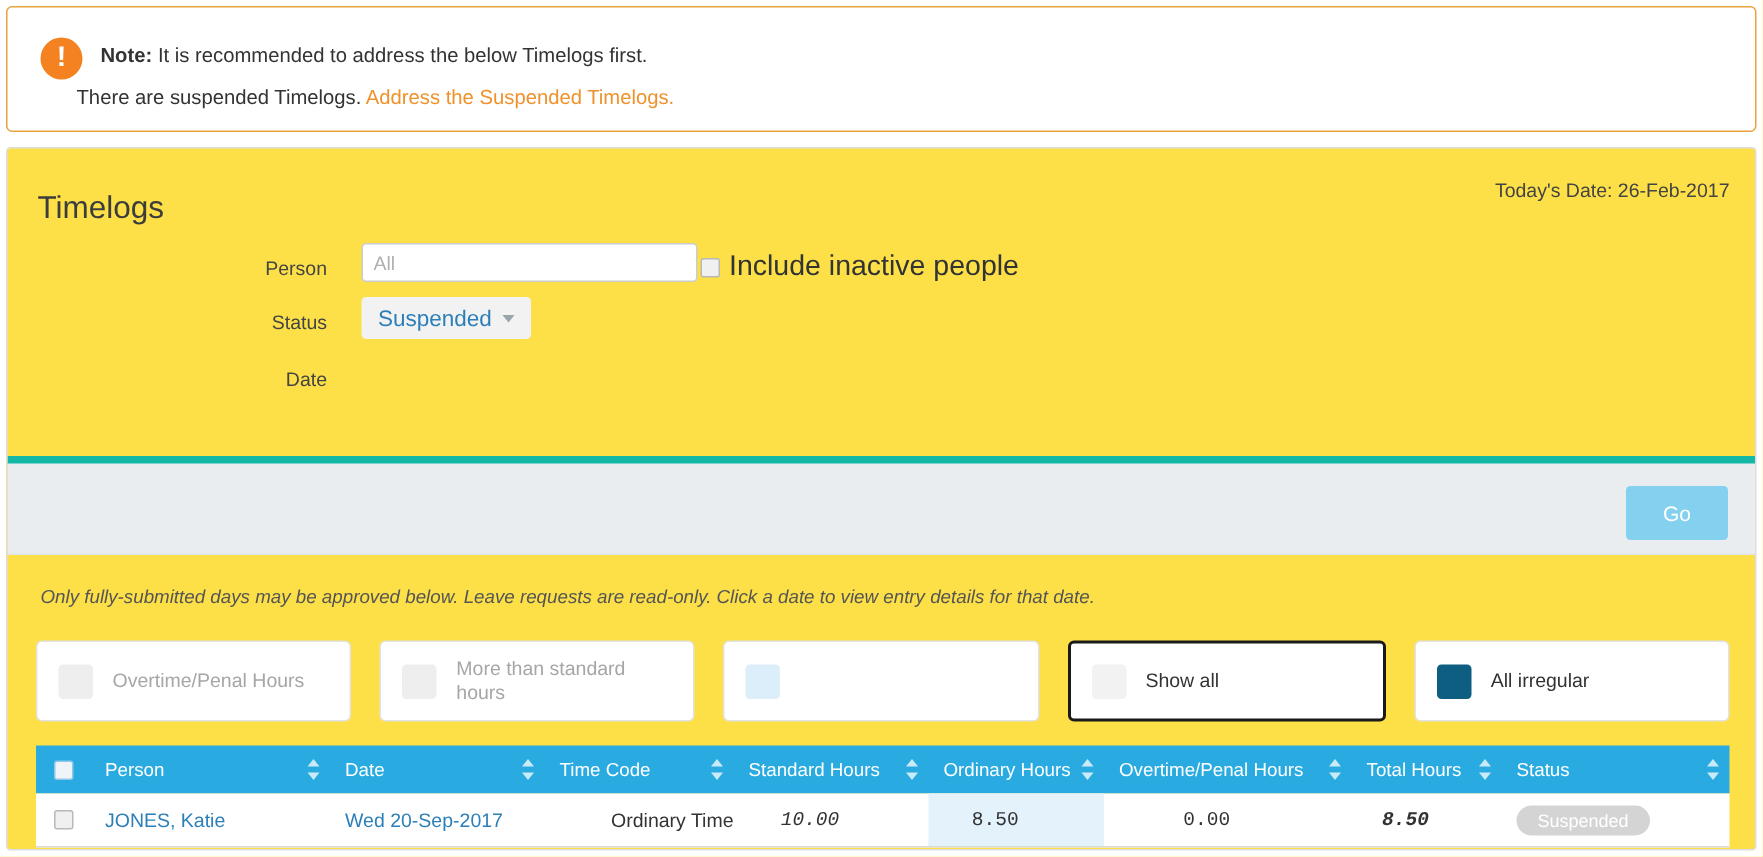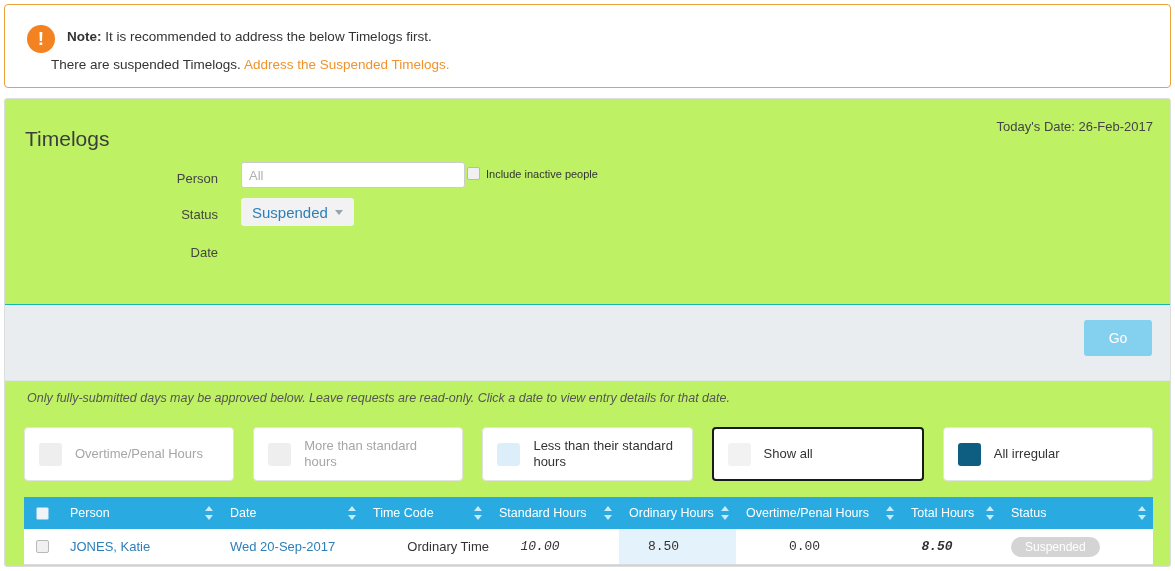--- a/index.html
+++ b/index.html
@@ -54,21 +54,21 @@
     cursor: pointer;
   }
 
   
   .card {
     position: absolute;
     left: 4px; top: 98px;
     width: 1167px; height: 469px;
     border: 1px solid #dddddd;
     border-radius: 3px;
-    background: #bef264;
+    background: #fde047;
     overflow: hidden;
   }
 
   .page-title {
     position: absolute;
     left: 20px; top: 14px;
     font-size: 21px;
     color: #3c3c3c;
     font-weight: normal;
   }
@@ -113,21 +113,21 @@
     gap: 6px;
   }
   .cb {
     width: 13px; height: 13px;
     border: 1px solid #b9b9b9;
     border-radius: 2px;
     background: #f0f0f0;
     display: inline-block;
     cursor: pointer;
   }
-  .inactive-label { font-size: 11px; color: #333333; }
+  .inactive-label { font-size: 19px; color: #333333; }
 
   .status-select {
     position: absolute;
     left: 236px; top: 99px;
     height: 28px;
     background: #f2f2f2;
     border: none;
     border-radius: 3px;
     padding: 0 11px;
     display: flex;
@@ -220,23 +220,23 @@
     width: 0; height: 0;
     border-left: 4px solid transparent;
     border-right: 4px solid transparent;
     border-top: 5px solid #555555;
   }
 
   
   .gray-band {
     position: absolute;
     left: 0; top: 205px;
-    width: 1165px; height: 77px;
+    width: 1165px; height: 66px;
     background: #e9edf0;
-    border-top: 1px solid #14b8a6;
+    border-top: 5px solid #14b8a6;
     border-bottom: 1px solid #e1e5e8;
   }
   .go-btn {
     position: absolute;
     right: 18px; top: 15px;
     width: 68px; height: 36px;
     background: #83d0ef;
     color: #ffffff;
     border: none;
     border-radius: 3px;
@@ -456,21 +456,20 @@
       <div class="legend-item muted">
         <span class="legend-swatch" style="background: rgb(238, 238, 238);"></span>
         <span class="legend-label">Overtime/Penal Hours</span>
       </div>
       <div class="legend-item muted">
         <span class="legend-swatch" style="background: rgb(238, 238, 238);"></span>
         <span class="legend-label">More than standard hours</span>
       </div>
       <div class="legend-item">
         <span class="legend-swatch" style="background: rgb(221, 238, 251);"></span>
-        <span class="legend-label">Less than their standard hours</span>
       </div>
       <div class="legend-item active">
         <span class="legend-swatch" style="background: rgb(242, 242, 242);"></span>
         <span class="legend-label">Show all</span>
       </div>
       <div class="legend-item">
         <span class="legend-swatch" style="background: rgb(13, 94, 128);"></span>
         <span class="legend-label">All irregular</span>
       </div>
     </div>

